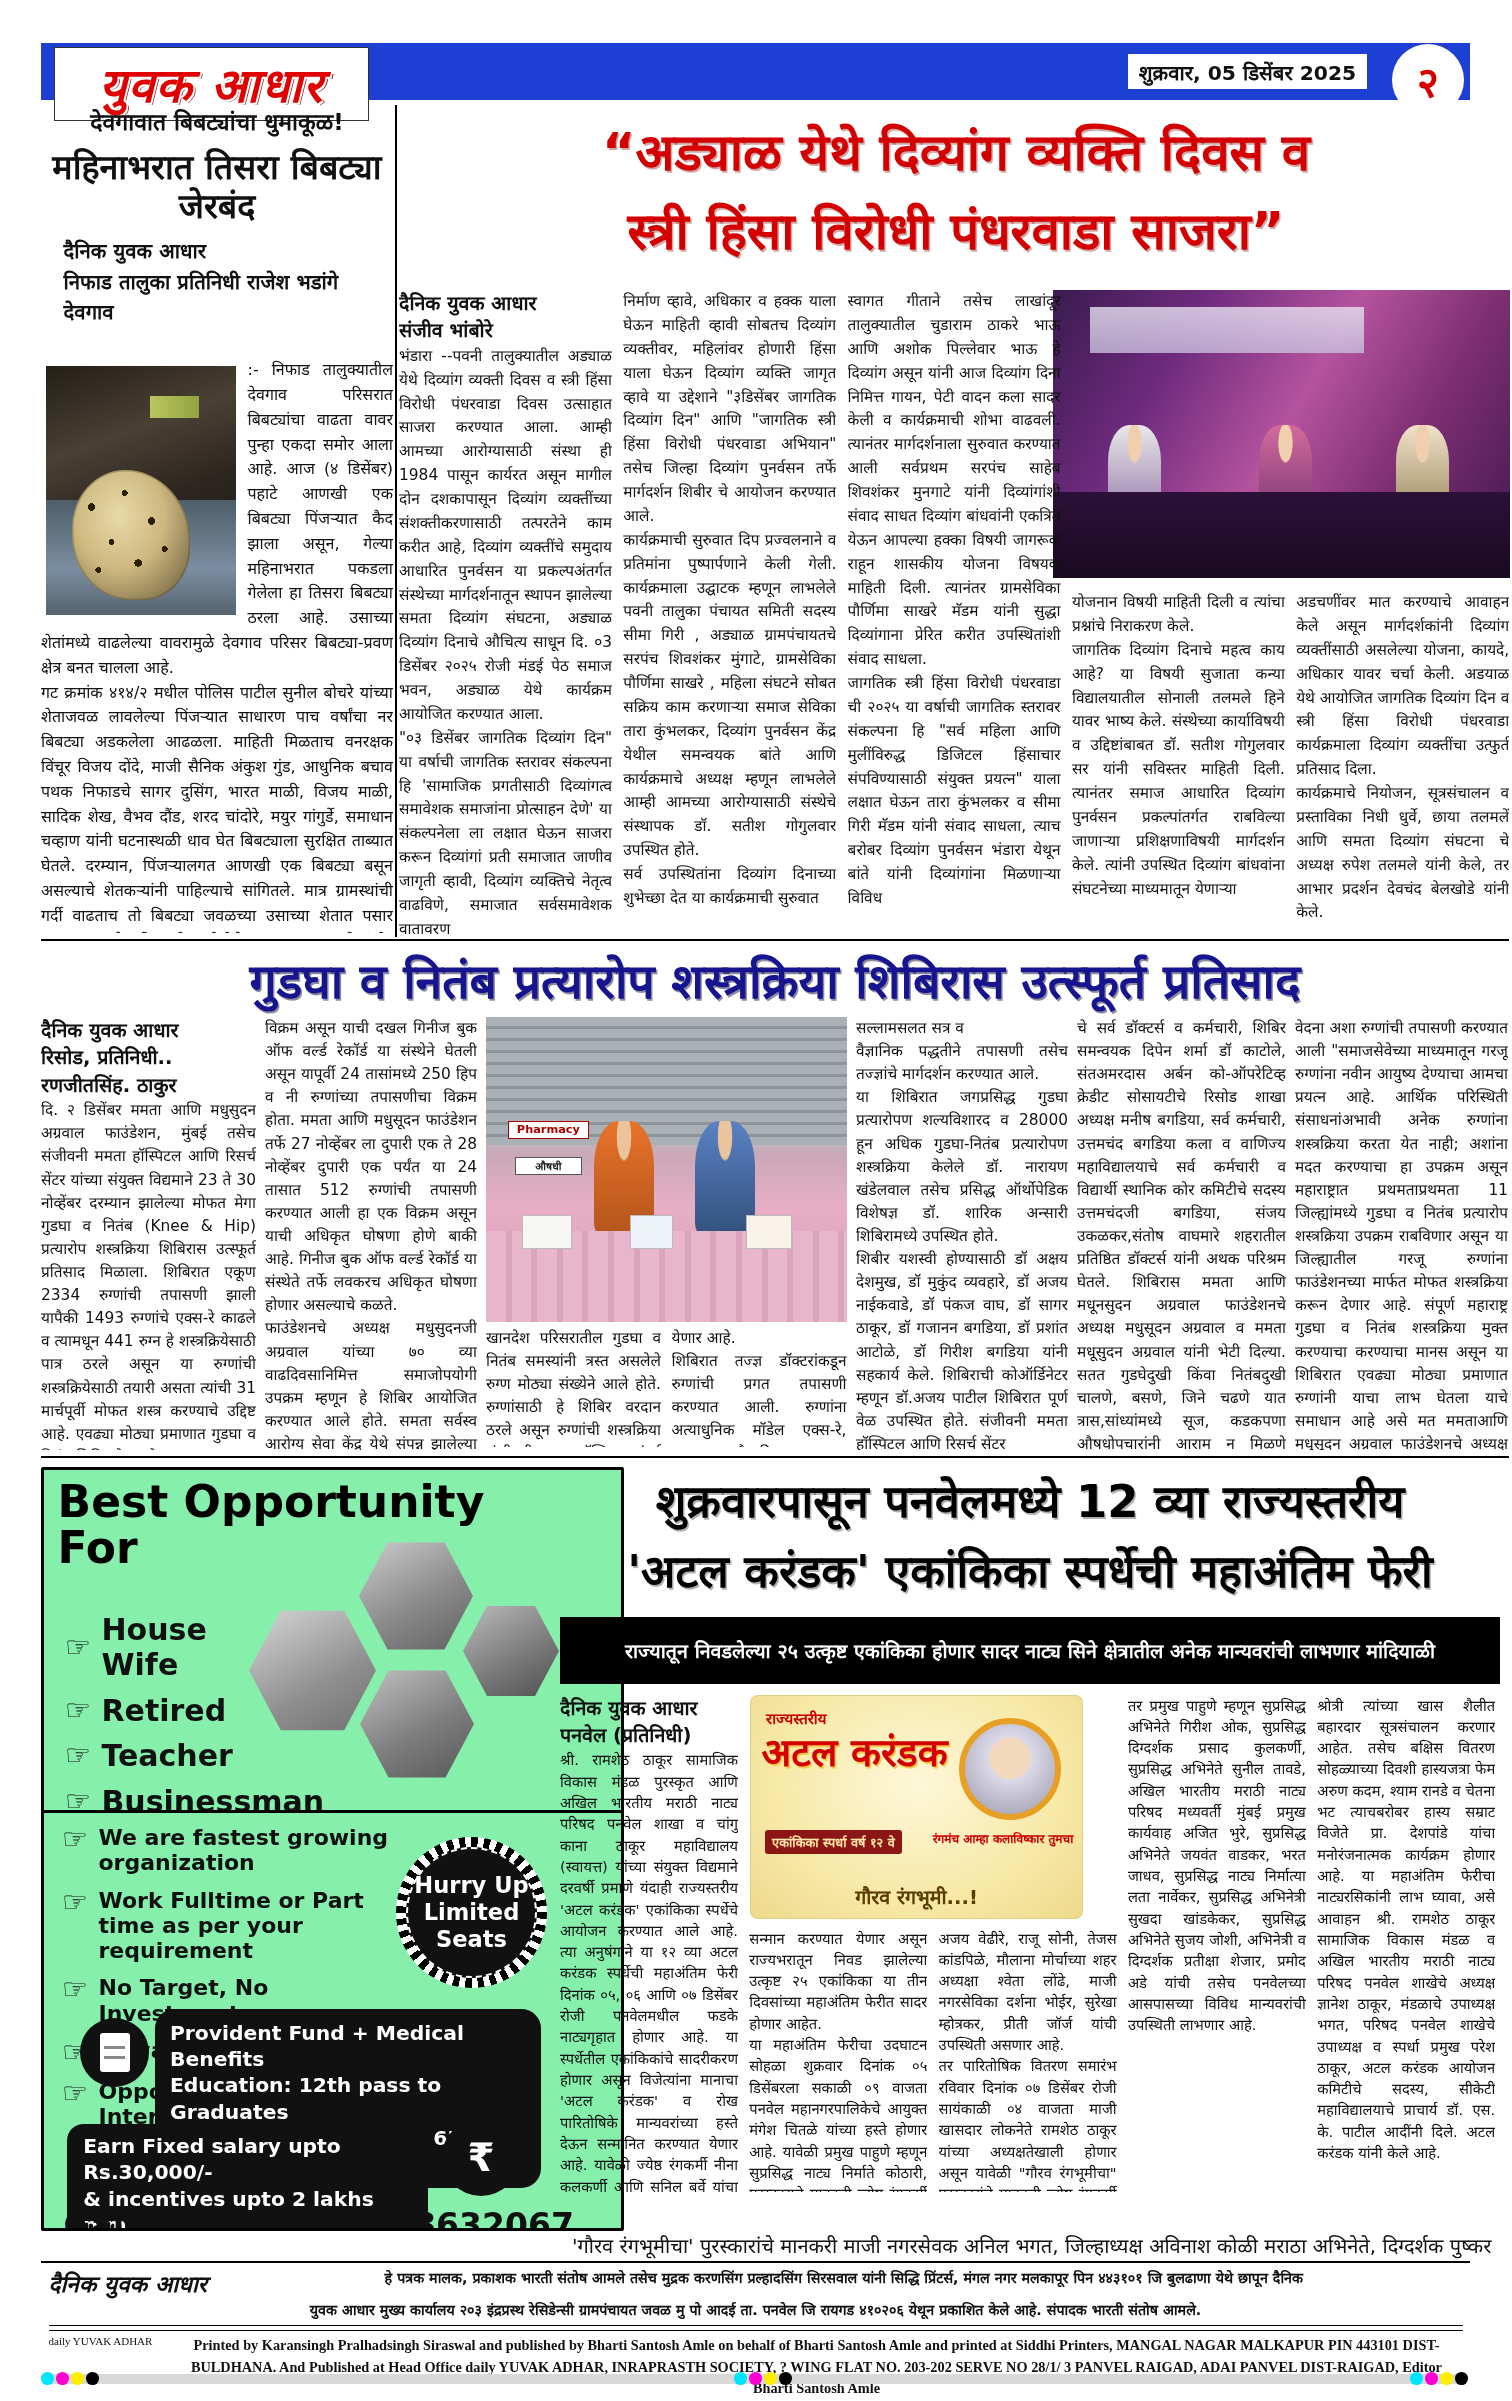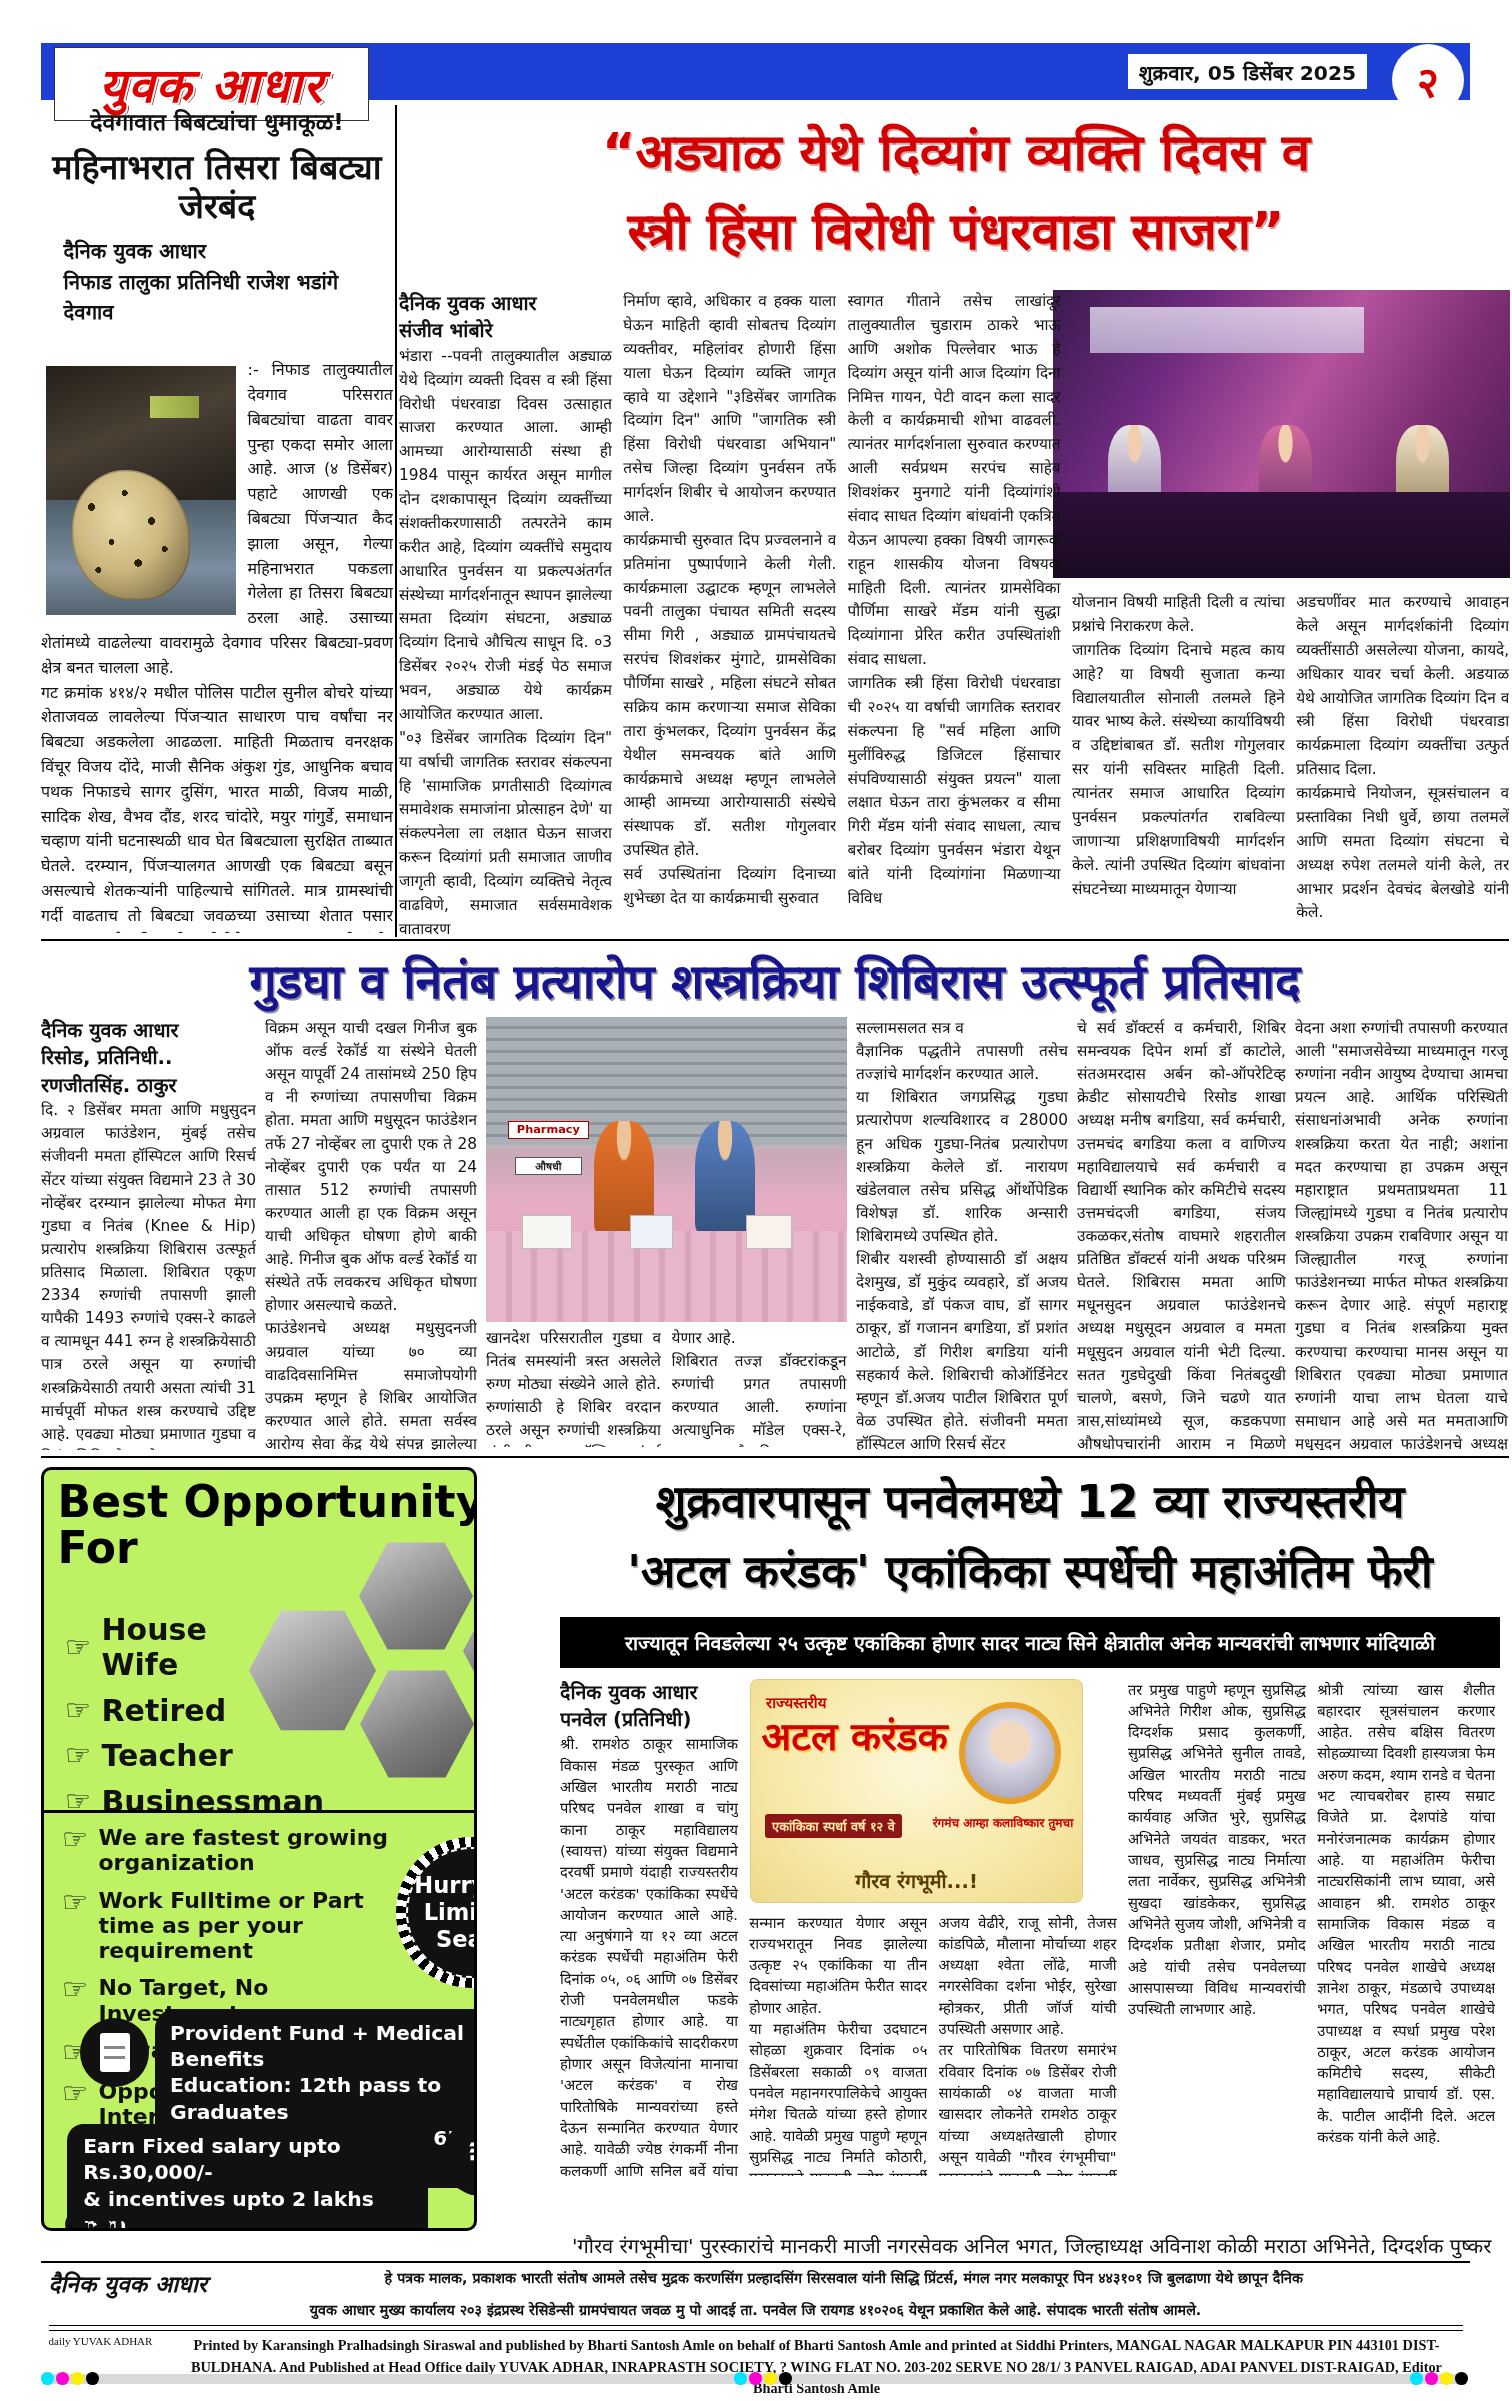--- a/index.html
+++ b/index.html
@@ -86,22 +86,22 @@
   .pharm-photo .box2{left:40%;width:41px;background:#eef3fa;} .pharm-photo .box3{left:72%;width:44px;background:#f8f2ea;} .pharm-photo .box1{left:10%;}
   .pharm-photo .m1,.pharm-photo .m2{position:absolute;top:34%;width:60px;height:113px;border-radius:40% 40% 10% 10%;
         background:radial-gradient(ellipse at 50% 14%,#e9c49d 16%,transparent 18%),linear-gradient(180deg,#e8732a,#b5551c);}
   .pharm-photo .m2{left:58%;background:radial-gradient(ellipse at 50% 14%,#e9c49d 16%,transparent 18%),linear-gradient(180deg,#5a81c4,#33527e);}
   .pharm-photo .m1{left:30%;}
   .knee-under{display:flex;gap:10.5px;margin-top:4.5px;}
   .knee-under div{width:175px;height:120px;overflow:hidden;font-size:15.4px;line-height:1.5;}
   .hrule2{position:absolute;left:41px;top:1456px;width:1468px;height:2.3px;background:#000;}
 
   
-  .ad{position:absolute;left:41px;top:1467px;width:436px;height:764px;border:3px solid #000;border-radius:10px;
-      box-sizing:border-box;background:#bef264;overflow:hidden;}
+  .ad{position:absolute;left:41px;top:1467px;width:583px;height:764px;border:3px solid #000;border-radius:2px;
+      box-sizing:border-box;background:#86efac;overflow:hidden;}
   .ad-title{position:absolute;left:13.6px;top:9px;width:482px;font-size:44px;font-weight:900;line-height:1.05;color:#000;}
   .hex{position:absolute;clip-path:polygon(25% 3%,75% 3%,100% 50%,75% 97%,25% 97%,0 50%);
        background:linear-gradient(150deg,#d9d9d9,#8f8f8f 60%,#6f6f6f);border:0;}
   .hex.h1{left:205px;top:137px;width:127px;height:127px;}
   .hex.h2{left:315px;top:69px;width:114px;height:114px;background:linear-gradient(150deg,#cfcfcf,#8a8a8a 55%,#5f5f5f);}
   .hex.h3{left:316px;top:197px;width:114px;height:114px;background:linear-gradient(150deg,#c4c4c4,#7e7e7e 55%,#565656);}
   .hex.h4{left:419px;top:133px;width:96px;height:96px;background:linear-gradient(150deg,#bdbdbd,#777 60%,#4e4e4e);}
   .ad-list1{position:absolute;left:21px;top:142px;width:196px;}
   .ad-list1 .row{display:flex;align-items:center;gap:10.5px;font-size:30px;font-weight:900;margin-bottom:10.5px;}
   .finger{font-size:29px;line-height:1;}
@@ -126,21 +126,21 @@
   .ic2{left:398px;top:648px;width:78px;height:78px;}
   .rupee-glyph{color:#fff;font-size:39px;font-weight:900;}
   .ad-contact{position:absolute;left:0;top:736px;width:100%;text-align:left;padding-left:19.6px;
            font-size:33px;font-weight:900;box-sizing:border-box;}
 
   
   .atal{position:absolute;left:560px;top:1467px;width:940px;height:764px;}
   .atal-headline{font-size:45px;font-weight:900;text-align:center;line-height:1.55;color:#000;
                  text-shadow:1.5px 1.5px 0 rgba(0,0,0,.3);}
   .atal-bar{margin-top:10.5px;background:#000;color:#fff;text-align:center;font-size:19.6px;font-weight:bold;
-            padding:12px 6px;}
+            padding:20px 6px;}
   .atal-body{position:relative;margin-top:10.5px;display:flex;gap:11.3px;height:497px;}
   .atal-col{width:178px;height:497px;overflow:hidden;font-size:14.7px;line-height:1.45;}
   .atal-col.c2,.atal-col.c3{padding-top:233px;height:264px;}
   .atal-logo{position:absolute;left:190px;top:0;width:331px;height:222px;border-radius:7.5px;
              background:radial-gradient(ellipse at 50% 40%,#fdf7d9 0%,#f7e9a8 60%,#eed98a 100%);
              overflow:hidden;border:0.8px solid #e0cd82;}
   .atal-logo .l1{position:absolute;left:15px;top:12px;color:#c00;font-size:15px;font-weight:bold;}
   .atal-logo .l2{position:absolute;left:10.5px;top:36px;width:211px;color:#d40000;font-size:39px;font-weight:900;
                  text-shadow:1.5px 1.5px 0 #f7c948;line-height:1.1;}
   .atal-logo .l3{position:absolute;left:13.6px;top:134px;background:#8c1515;color:#ffe9a8;font-size:12.8px;

